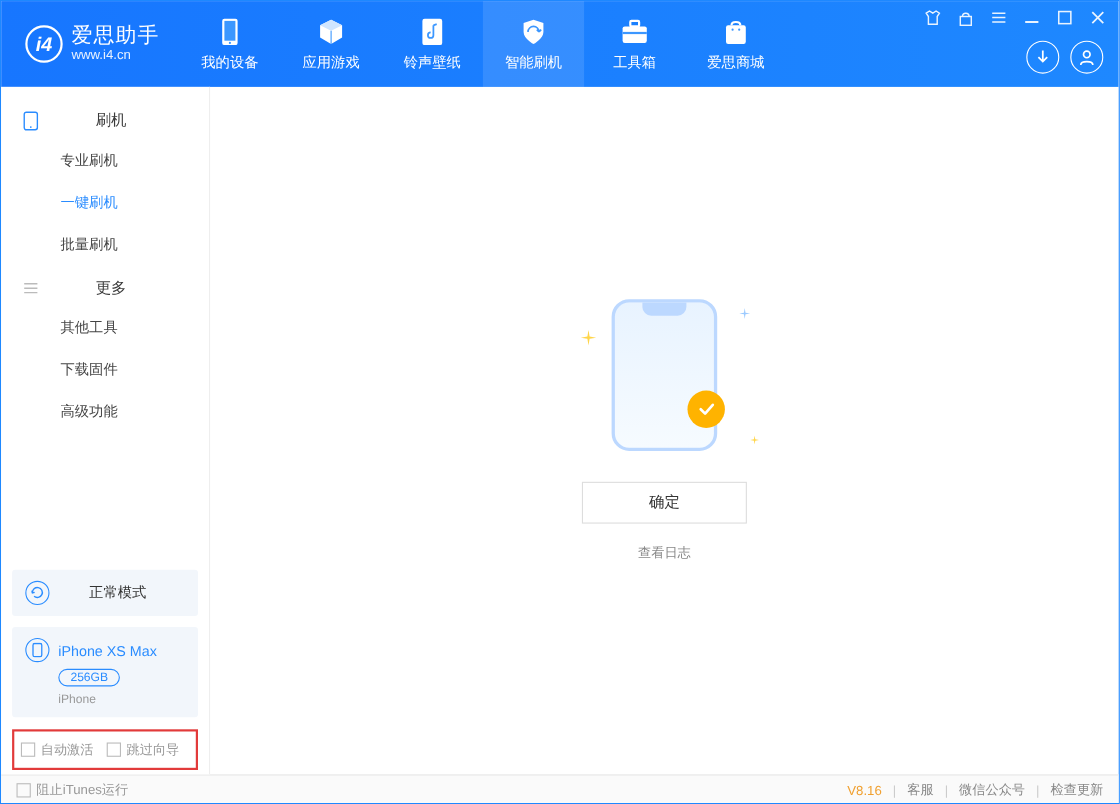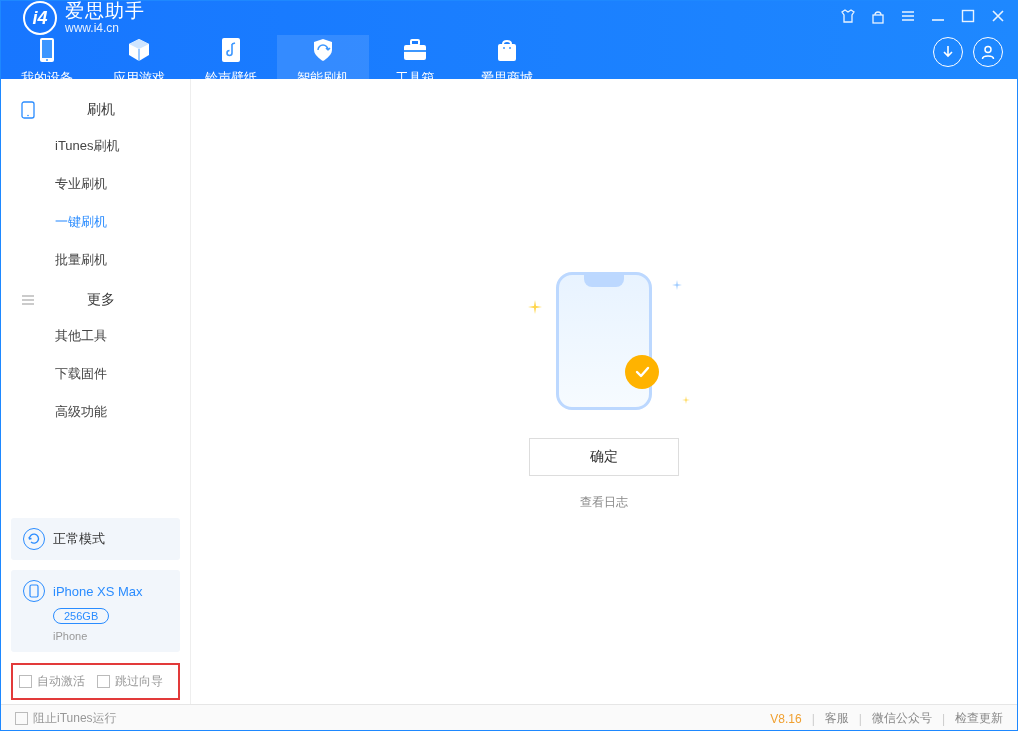--- a/index.html
+++ b/index.html
@@ -1,18 +1,18 @@
 <!DOCTYPE html>
 <html><head>
 <meta charset="utf-8">
 <style>
 * { margin: 0; padding: 0; box-sizing: border-box; font-family: "Microsoft YaHei", Arial, sans-serif; }
 body { background: #fff; width: 1018px; height: 731px; overflow: hidden; border: 1px solid #1e88ff; }
 
-.header { height: 78px; background: linear-gradient(to right, #1776ff, #1e88ff); display: flex; align-items: stretch; color: #fff; position: relative; flex-direction: column; }
+.header { height: 78px; background: linear-gradient(to right, #1776ff, #1e88ff); display: flex; align-items: stretch; color: #fff; position: relative; }
 .logo-wrap { display: flex; align-items: center; padding: 0 18px 0 22px; }
 .logo-icon { width: 34px; height: 34px; border: 2px solid #fff; border-radius: 50%; display: flex; align-items: center; justify-content: center; font-weight: bold; font-style: italic; font-size: 18px; margin-right: 8px; }
 .logo-text { line-height: 1.1; }
 .logo-text .ln1 { font-size: 19px; font-weight: 500; letter-spacing: 1px; }
 .logo-text .ln2 { font-size: 12px; opacity: .9; }
 .tabs { display: flex; }
 .tab { width: 92px; display: flex; flex-direction: column; align-items: center; justify-content: center; font-size: 13px; cursor: pointer; position: relative; }
 .tab.active { background: rgba(255,255,255,.12); }
 .tab .tab-icon { height: 30px; display: flex; align-items: center; margin-bottom: 4px; }
 .title-icons { position: absolute; right: 10px; top: 6px; display: flex; gap: 12px; align-items: center; }
@@ -20,21 +20,21 @@
 .account-icons { position: absolute; right: 14px; bottom: 12px; display: flex; gap: 10px; }
 .round-btn { width: 30px; height: 30px; border: 1.6px solid #fff; border-radius: 50%; display: flex; align-items: center; justify-content: center; cursor: pointer; }
 
 .body { display: flex; height: calc(731px - 78px - 28px); }
 .sidebar { width: 190px; border-right: 1px solid #eee; background: #fff; position: relative; padding-top: 10px; }
 .cat { display: flex; align-items: center; padding: 12px 18px 8px 20px; color: #3a3a3a; font-size: 14px; gap: 42px; }
 .cat .cat-icon { width: 16px; margin-right: 8px; color: #2a8cff; display:inline-flex; }
 .sub-item { padding: 10px 10px 10px 54px; font-size: 13px; color: #444; cursor: pointer; }
 .sub-item.active { color: #2a8cff; }
 .device-boxes { position: absolute; left: 10px; right: 10px; bottom: 52px; }
-.mode-box { background: #f2f6fb; border-radius: 3px; padding: 10px 12px; margin-bottom: 10px; display:flex; align-items:center; }
+.mode-box { background: #f2f6fb; border-radius: 3px; padding: 10px 12px; margin-bottom: 10px; display:flex; align-items:center;gap:28px; }
 .mode-box .m-icon { width: 22px; height: 22px; border-radius: 50%; border: 1.5px solid #2a8cff; display:inline-flex; align-items:center; justify-content:center; margin-right:8px; color:#2a8cff; font-size:12px;}
 .dev-box { background: #f2f6fb; border-radius: 3px; padding: 10px 12px; }
 .dev-box .d-icon { width: 22px; height: 22px; border-radius: 50%; border: 1.5px solid #2a8cff; display:inline-flex; align-items:center; justify-content:center; margin-right:8px; color:#2a8cff; font-size:11px;}
 .dev-name { font-size: 13px; color: #2a8cff; font-weight: 500; display:flex; align-items:center; }
 .dev-cap { display:inline-block; margin-top:6px; margin-left:30px; font-size: 11px; color: #2a8cff; border: 1px solid #2a8cff; border-radius: 10px; padding: 1px 10px; }
 .dev-sub { margin-left:30px; margin-top:6px; font-size: 11px; color: #999; }
 
 .option-row { position: absolute; left: 10px; right: 10px; bottom: 4px; padding: 8px 6px; border: 2px solid #e23a3a; display:flex; gap:12px; align-items:center; }
 .chk { display:flex; align-items:center; font-size: 12px; color: #989898; cursor:pointer; }
 .chk .box { width:13px; height:13px; border:1px solid #bbb; margin-right:5px; }
@@ -188,21 +188,20 @@
   <div class="sidebar">
     <div class="cat">
       <span class="cat-icon">
           <svg width="14" height="18" viewBox="0 0 14 18">
             <rect x="1" y="1" width="12" height="16" rx="2" stroke="#2a8cff" fill="none" stroke-width="1.3"></rect>
             <circle cx="7" cy="14.5" r="0.8" fill="#2a8cff"></circle>
           </svg>
         </span>
       <span>刷机</span>
     </div>
-    <div class="sub-item">iTunes刷机</div>
     <div class="sub-item">专业刷机</div>
     <div class="sub-item active">一键刷机</div>
     <div class="sub-item">批量刷机</div>
 
     <div class="cat">
       <span class="cat-icon" style="color:#aaa">
           <svg width="14" height="14" viewBox="0 0 14 14">
             <path d="M1 3 H13 M1 7 H13 M1 11 H13" stroke="#bbb" stroke-width="1.3"></path>
           </svg>
         </span>

